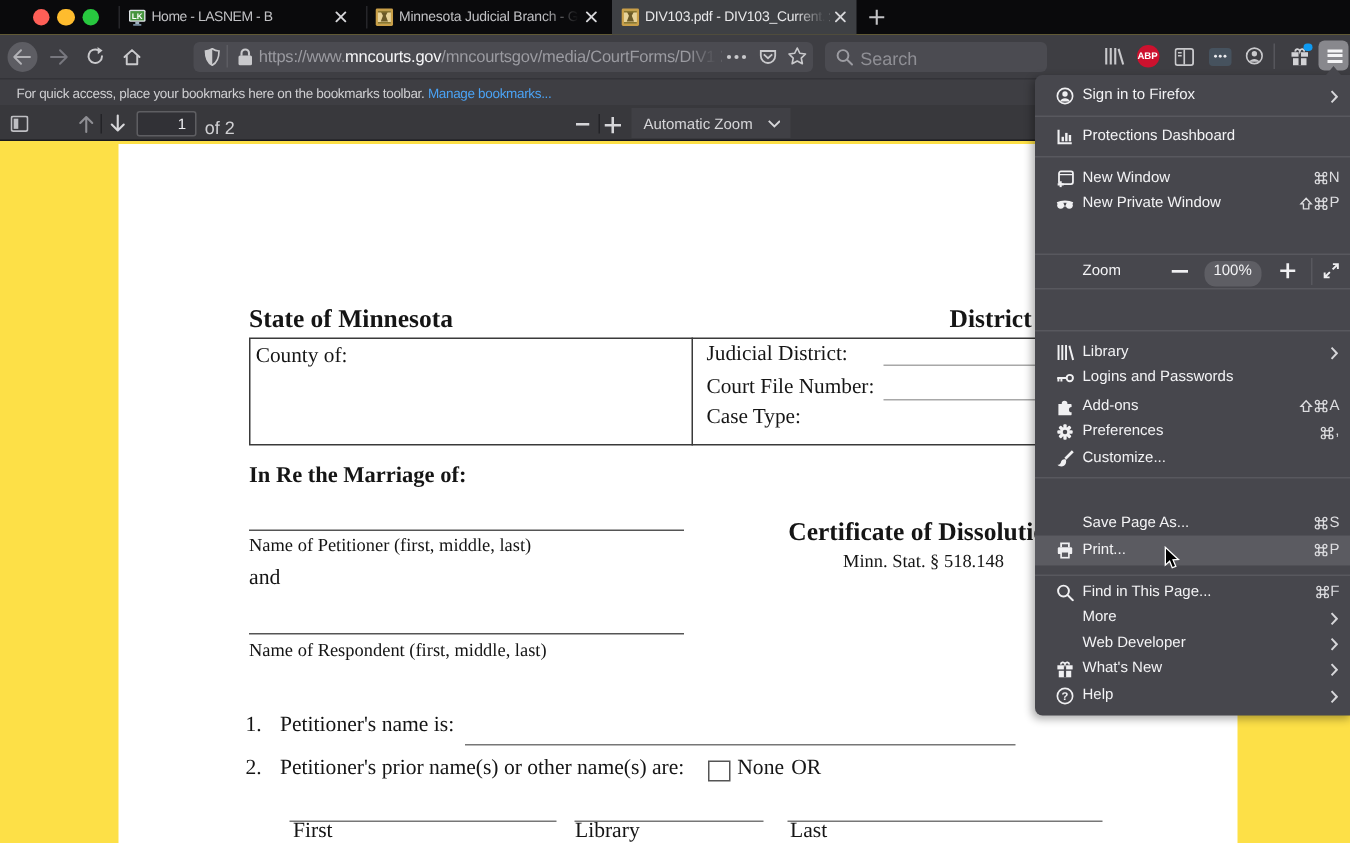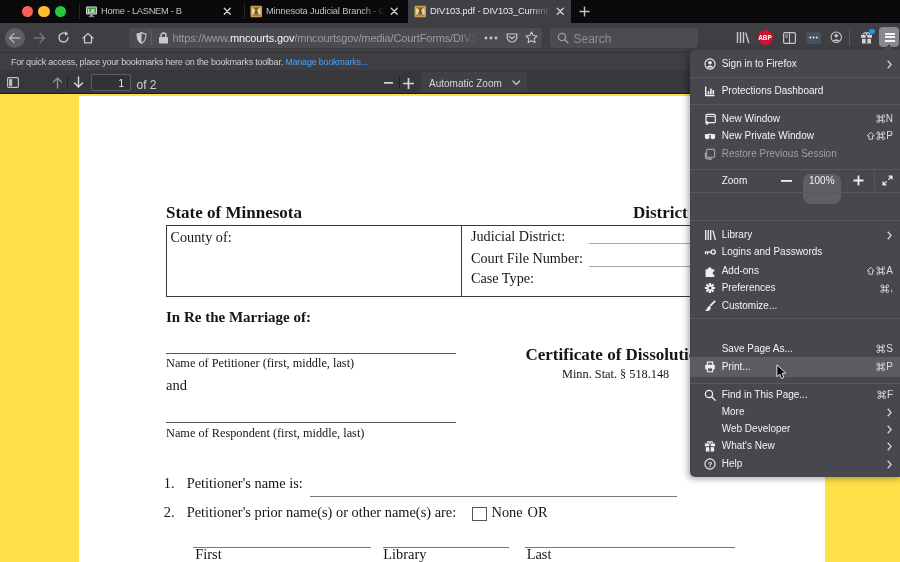--- a/index.html
+++ b/index.html
@@ -271,35 +271,27 @@
           <svg width="9.5" height="9.5" viewBox="0 0 18 18" fill="none" stroke="#dcdcdf" stroke-width="1.7">
             <rect x="6" y="6" width="6" height="6"></rect>
             <circle cx="4.2" cy="4.2" r="2.5"></circle>
             <circle cx="13.8" cy="4.2" r="2.5"></circle>
             <circle cx="4.2" cy="13.8" r="2.5"></circle>
             <circle cx="13.8" cy="13.8" r="2.5"></circle>
           </svg>
           <span>P</span>
         </span>
       </div>
- <div class="mi" style="top:95px;color:#9da0a6">
-        <svg class="mico" width="12" height="12" viewBox="0 0 12 12">
-          <rect x="2.6" y="1.4" width="8" height="8" rx="1.2" stroke="#9da0a6" stroke-width="1.2" fill="none"></rect>
-          <path d="M1.4 4.6v4.6a1.6 1.6 0 0 0 1.6 1.6h4.6" stroke="#9da0a6" stroke-width="1.2" fill="none"></path>
-          <path d="M5.8 9.4 7.8 11.6 5.4 12.4z" fill="#9da0a6"></path>
-        </svg>
-        <span class="txt">Restore Previous Session</span>
-      </div>
  <div class="msep" style="top:118.6px"></div>
  <div class="mi" style="top:121.5px">
         <span class="txt">Zoom</span>
         <svg class="abs" style="left:91px;top:8px" width="11" height="2" viewBox="0 0 11 2">
           <rect width="11" height="1.8" fill="#f0f0f2"></rect>
         </svg>
-        <div class="abs" style="left:112.5px;top:2px;width:38.5px;height:30px;border-radius:7.5px;background:#5e5e64;text-align:center;line-height:14.5px;font-size:10px">100%</div>
+        <div class="abs" style="left:112.5px;top:2px;width:38.5px;height:17px;border-radius:7.5px;background:#5e5e64;text-align:center;line-height:14.5px;font-size:10px">100%</div>
         <svg class="abs" style="left:162.5px;top:3.5px" width="11" height="11" viewBox="0 0 11 11">
           <path d="M5.5 0.5v10M0.5 5.5h10" stroke="#f0f0f2" stroke-width="1.8"></path>
         </svg>
         <div class="abs" style="left:184px;top:0px;width:1px;height:18px;background:#58585e"></div>
         <svg class="abs" style="left:191.5px;top:3.5px" width="11" height="11" viewBox="0 0 12 12">
           <path d="M7.2 1.2h3.6v3.6M4.8 10.8H1.2V7.2M10.4 1.6 7 5M1.6 10.4 5 7" stroke="#f0f0f2" stroke-width="1.4" fill="none"></path>
         </svg>
       </div>
  <div class="msep" style="top:142.3px"></div>
  <div class="msep" style="top:170.2px"></div>

